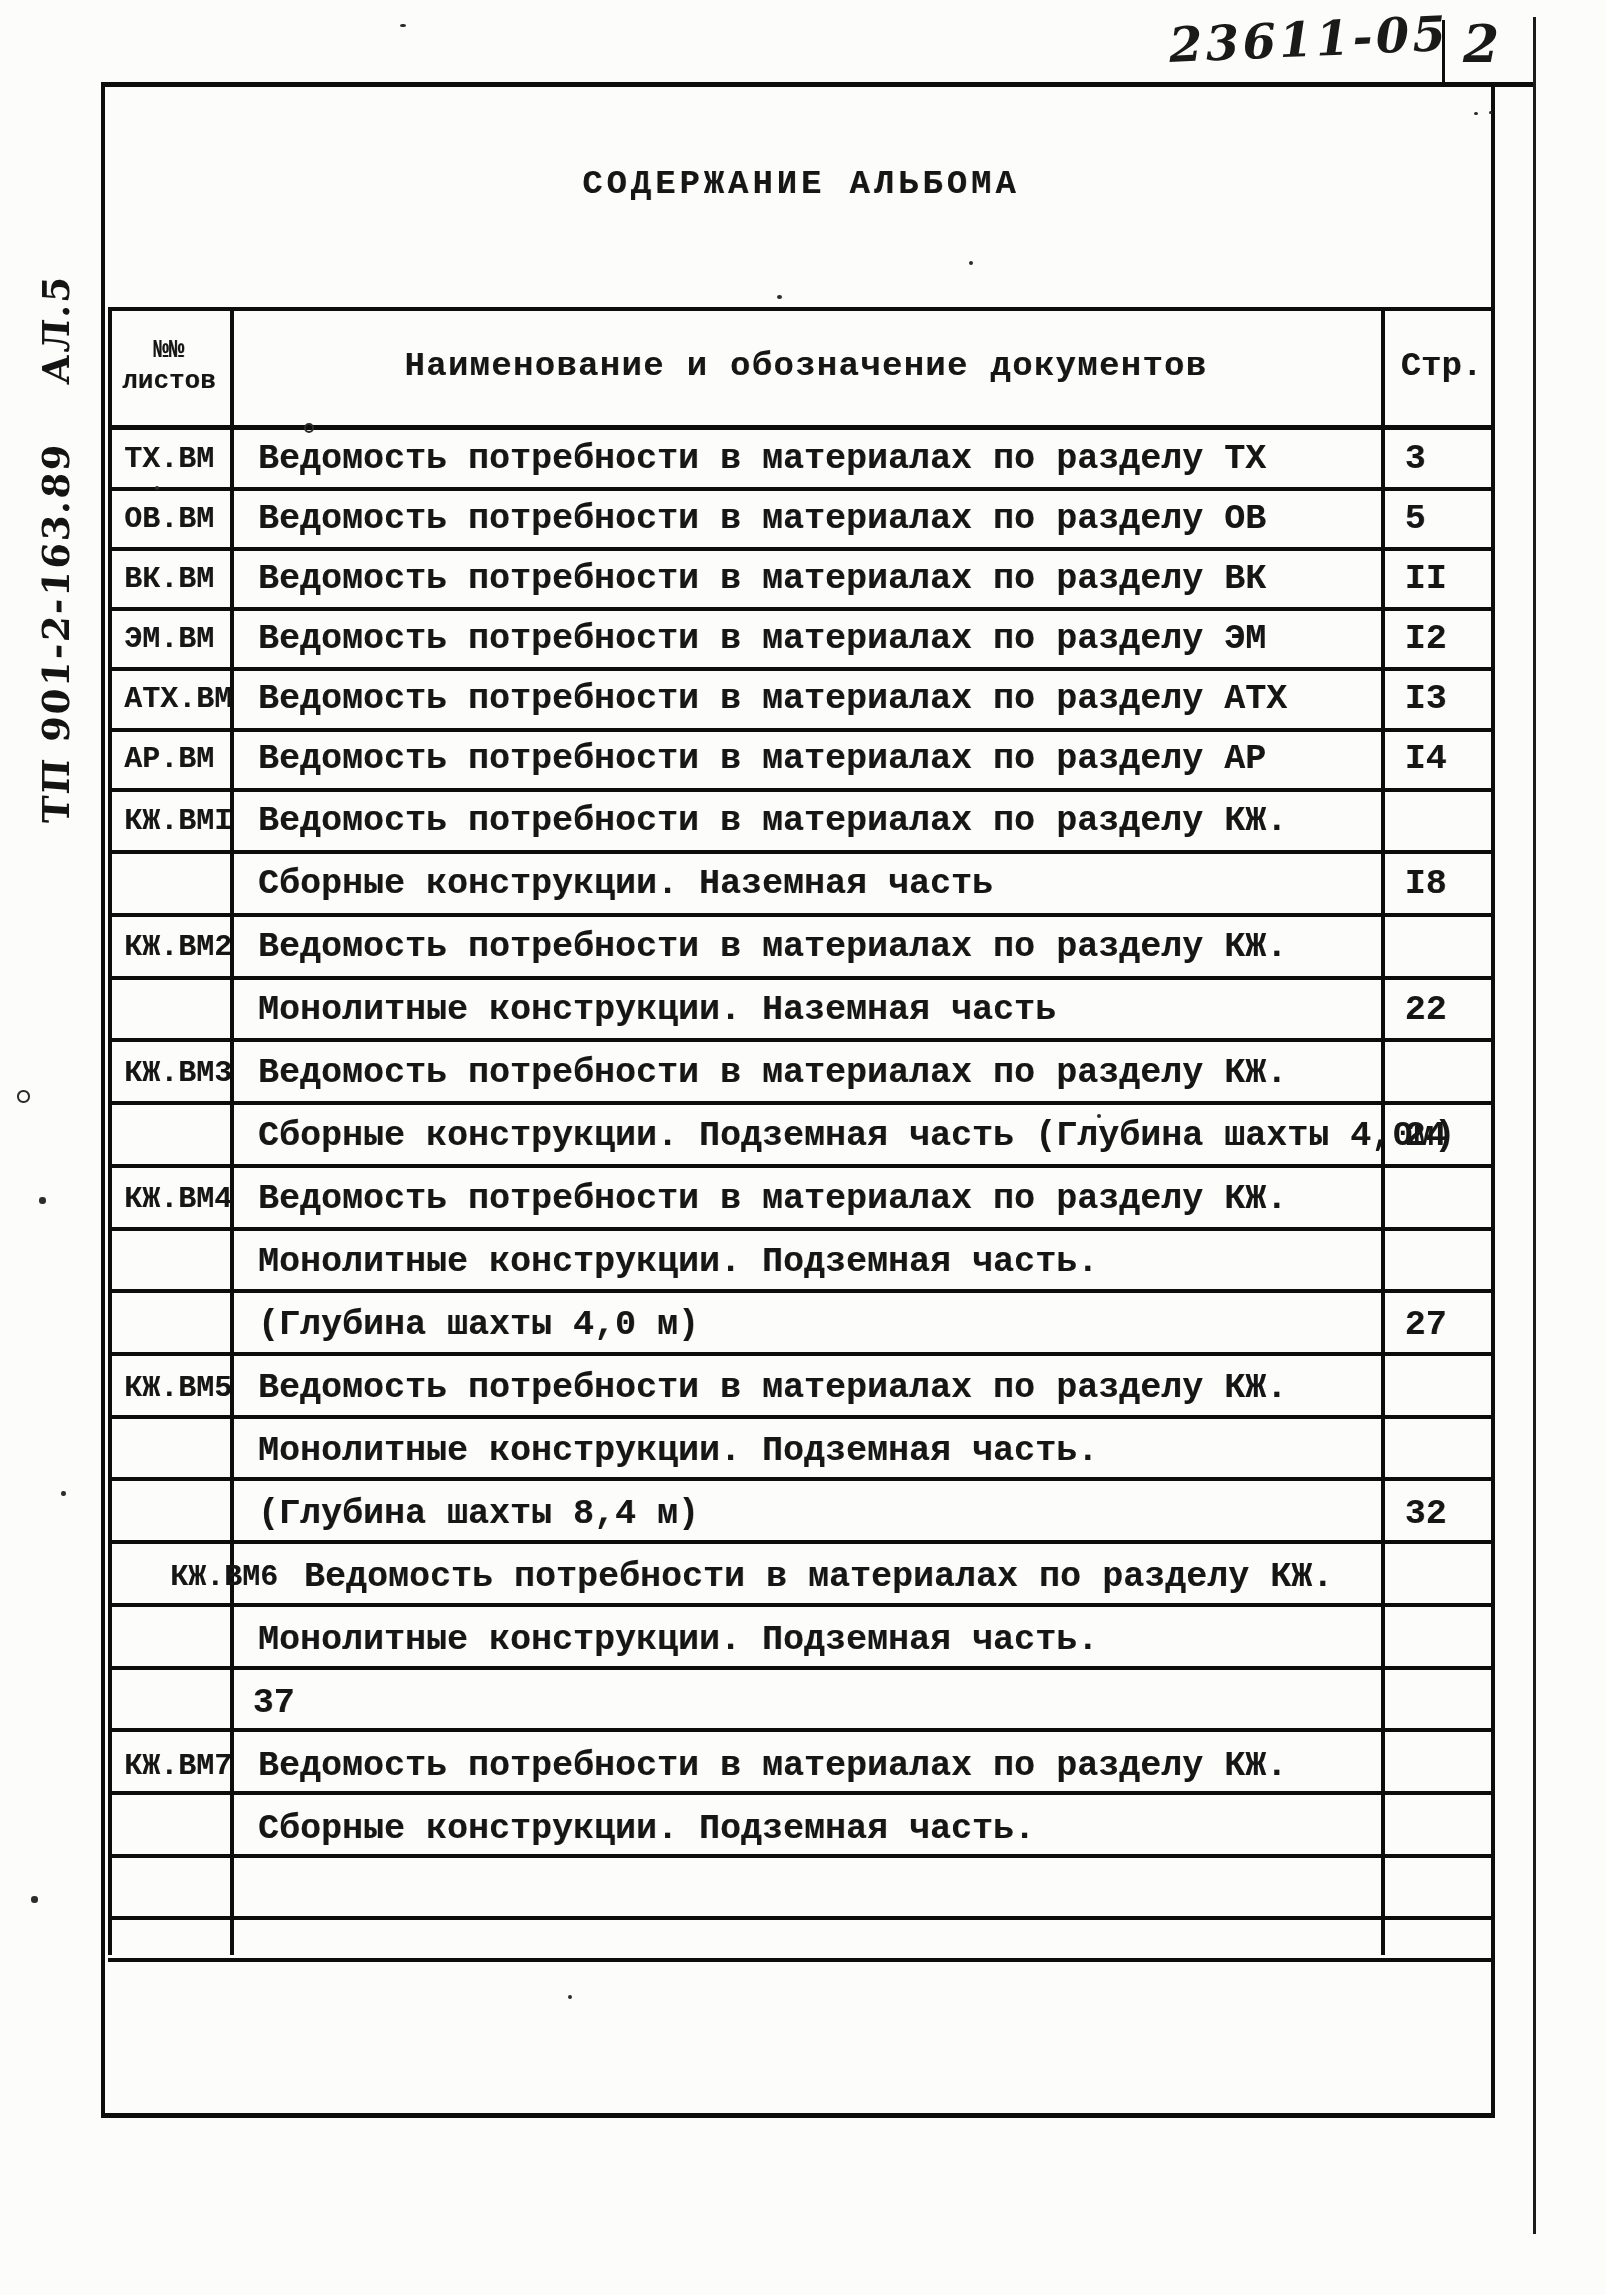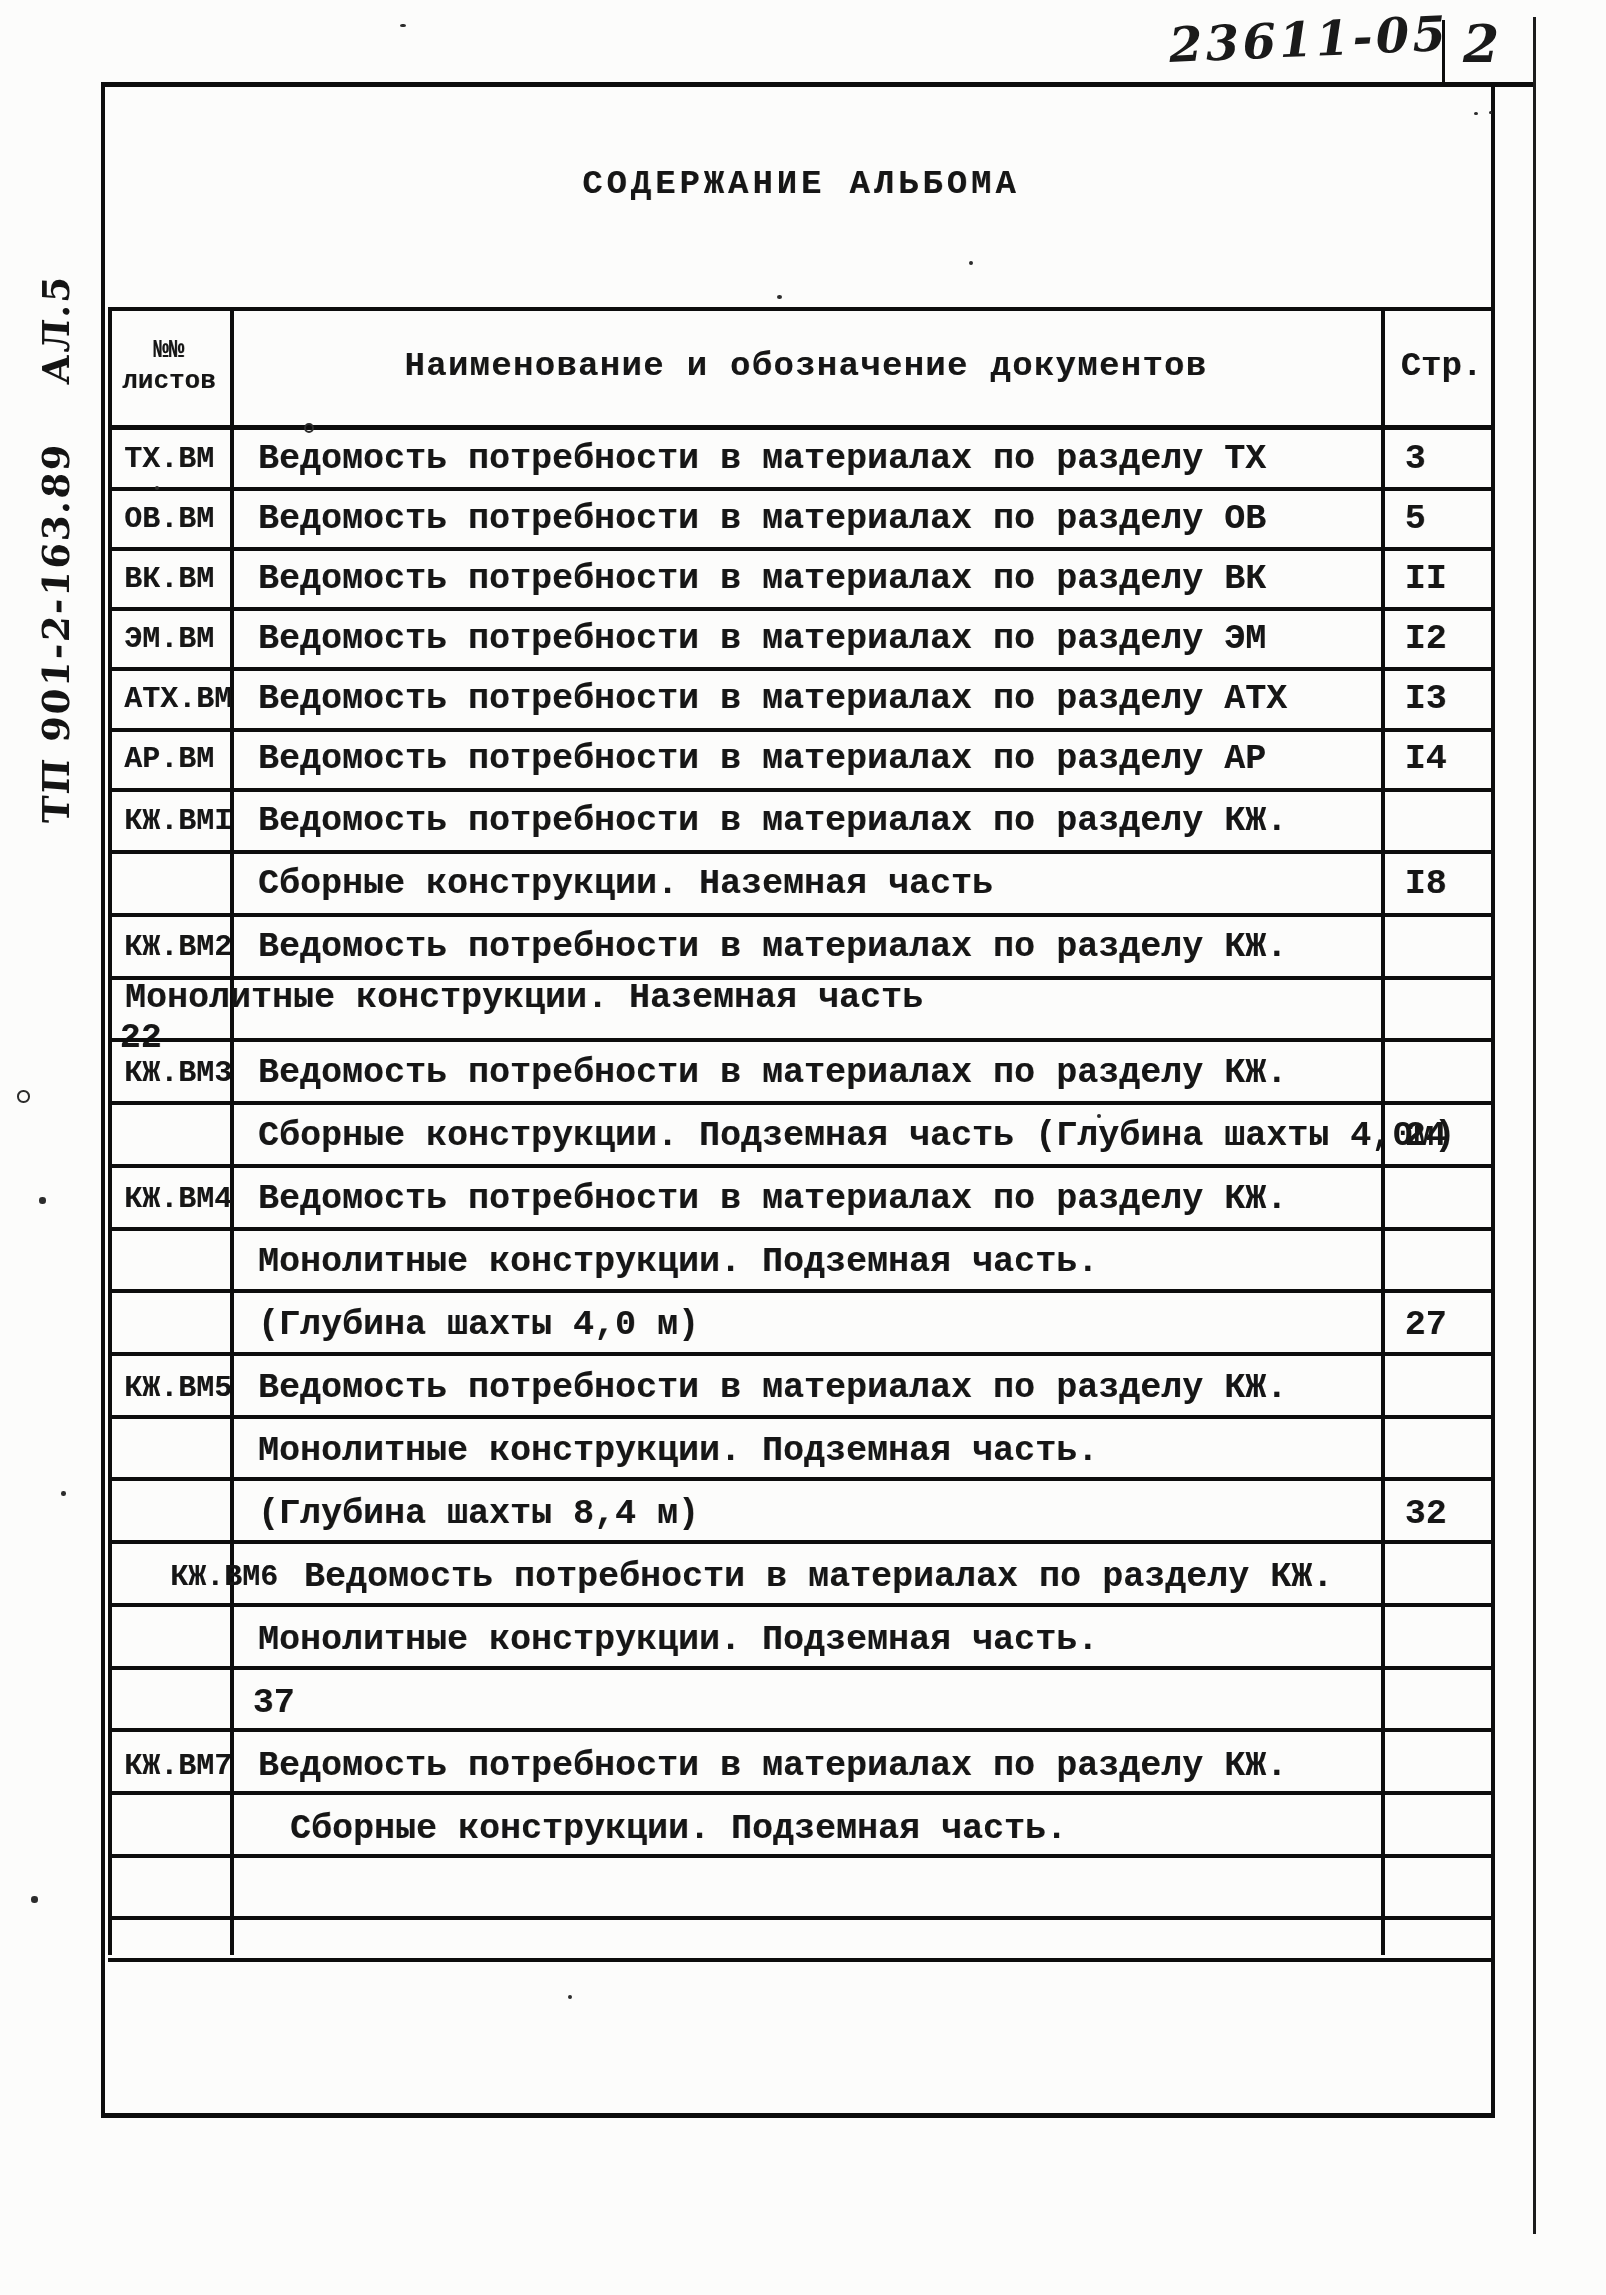--- a/index.html
+++ b/index.html
@@ -124,21 +124,21 @@
           <div class="c-name typed">Сборные конструкции. Наземная часть</div>
           <div class="c-page typed">I8</div>
         </div>
         <div class="rowline" style="top: 484px;"></div>
         <div class="trow" style="height: 63px;">
           <div class="c-code typed">КЖ.ВМ2</div>
           <div class="c-name typed">Ведомость потребности в материалах по разделу КЖ.</div>
           <div class="c-page typed"></div>
         </div>
         <div class="rowline" style="top: 547px;"></div>
-        <div class="trow" style="height: 63px; flex-direction: column;">
+        <div class="trow" style="height: 63px;">
           <div class="c-code typed"></div>
           <div class="c-name typed">Монолитные конструкции. Наземная часть</div>
           <div class="c-page typed">22</div>
         </div>
         <div class="rowline" style="top: 609px;"></div>
         <div class="trow" style="height: 63px;">
           <div class="c-code typed">КЖ.ВМ3</div>
           <div class="c-name typed">Ведомость потребности в материалах по разделу КЖ.</div>
           <div class="c-page typed"></div>
         </div>
@@ -201,21 +201,21 @@
           <div class="c-code typed"></div>
           <div class="c-page typed">37</div>
         </div>
         <div class="rowline" style="top: 1299px;"></div>
         <div class="trow" style="height: 63px;">
           <div class="c-code typed">КЖ.ВМ7</div>
           <div class="c-name typed">Ведомость потребности в материалах по разделу КЖ.</div>
           <div class="c-page typed"></div>
         </div>
         <div class="rowline" style="top: 1362px;"></div>
-        <div class="trow" style="height: 63px; gap: 32px;">
+        <div class="trow" style="height: 63px;">
           <div class="c-code typed"></div>
           <div class="c-name typed">Сборные конструкции. Подземная часть.</div>
           <div class="c-page typed"></div>
         </div>
         <div class="rowline" style="top: 1425px;"></div>
         <div class="rowline" style="top: 1487px;"></div>
         <div class="trow" style="height: 41px;">
           <div class="c-code typed"></div>
           <div class="c-name typed"></div>
           <div class="c-page typed"></div>

